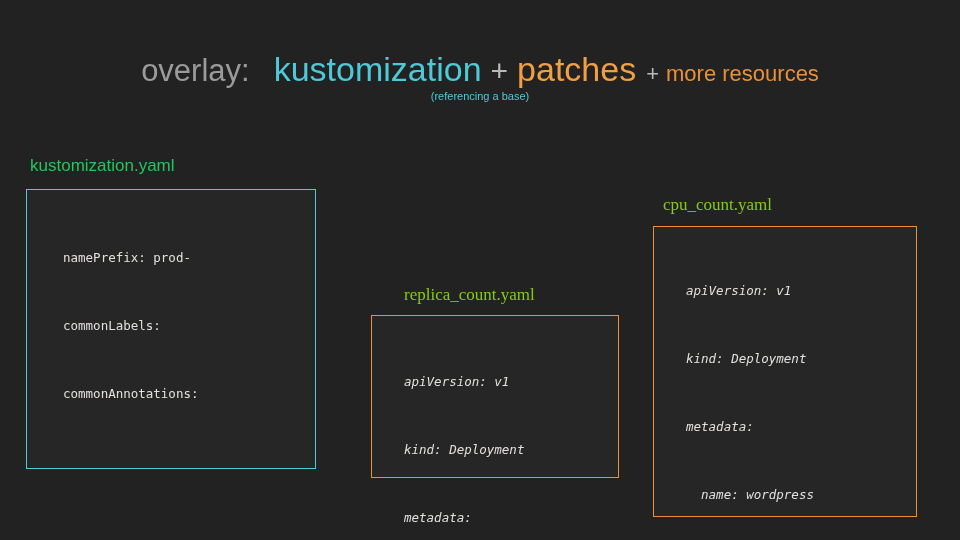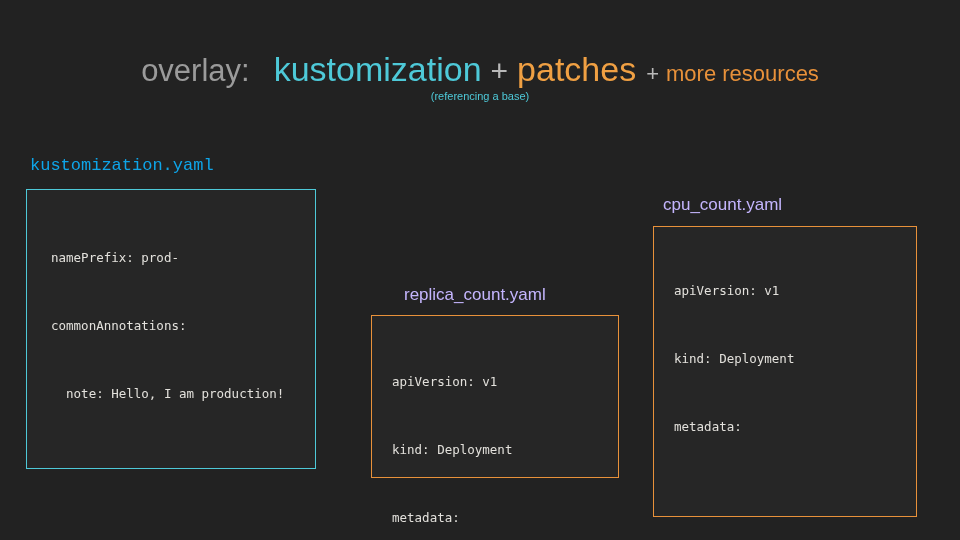--- a/index.html
+++ b/index.html
@@ -28,38 +28,38 @@
   .subtitle {
     position:absolute; left:0; top:90px; width:960px;
     text-align:center; font-size:11px; color:#4ec9d8;
     white-space:nowrap;
   }
 
   
   .card-label {
     position:absolute; font-size:17px; white-space:nowrap;
   }
-  .card-label.cyan   { color:#0ea5e9;font-family:Liberation Mono, monospace; }
-  .card-label.orange { color:#c4b5fd; }
+  .card-label.cyan   { color:#22c55e; }
+  .card-label.orange { color:#84cc16;font-family:Liberation Serif, serif; }
 
   .card {
     position:absolute;
     background:#262626;
     border:1.5px solid #4ec9d8;
   }
-  .card.orange { border-color:#e8913a; }
+  .card.orange { border-color:#e8913a;font-style:italic; }
 
   .code {
     font-family:"DejaVu Sans Mono", monospace;
     font-size:12.5px;
     color:#e3e1dc;
     line-height:22.6px;
     white-space:pre;
   }
-  .code .ln { display:block; }
+  .code .ln { display:block;margin-left:12px; }
 
   
   #label-kustomization { left:30px;  top:156px; }
   #card-kustomization  { left:26px;  top:189px; width:290px; height:280px; padding:12px 0 0 24px; }
 
   #label-replica       { left:380px; top:285px;margin-left:24px; }
   #card-replica        { left:371px; top:315px; width:248px; height:163px; padding:10px 0 0 20px; }
 
   #label-cpu           { left:663px; top:195px; }
   #card-cpu            { left:653px; top:226px; width:264px; height:291px; padding:8px 0 0 20px; }
@@ -72,22 +72,22 @@
   <div class="title-row">
     <span class="t-overlay">overlay:</span><span class="t-gap"></span><span class="t-kust">kustomization</span><span class="t-plus">+</span><span class="t-patches">patches</span><span class="t-plus2">+</span><span class="t-more">more resources</span>
   </div>
 
   <div class="subtitle">(referencing a base)</div>
 
   <div class="card-label cyan" id="label-kustomization">kustomization.yaml</div>
   <div class="card" id="card-kustomization">
     <div class="code">
       <span class="ln">namePrefix: prod-</span>
+      <span class="ln">commonLabels:</span>
       <span class="ln">commonAnnotations:</span>
-      <span class="ln">  note: Hello, I am production!</span>
       
       
       
       
       
     </div>
   </div>
 
   <div class="card-label orange" id="label-replica">replica_count.yaml</div>
   <div class="card orange" id="card-replica">
@@ -100,20 +100,21 @@
       
     </div>
   </div>
 
   <div class="card-label orange" id="label-cpu">cpu_count.yaml</div>
   <div class="card orange" id="card-cpu">
     <div class="code">
       <span class="ln">apiVersion: v1</span>
       <span class="ln">kind: Deployment</span>
       <span class="ln">metadata:</span>
+      <span class="ln">  name: wordpress</span>
       
       
       
       
       
       
       
       
     </div>
   </div>

